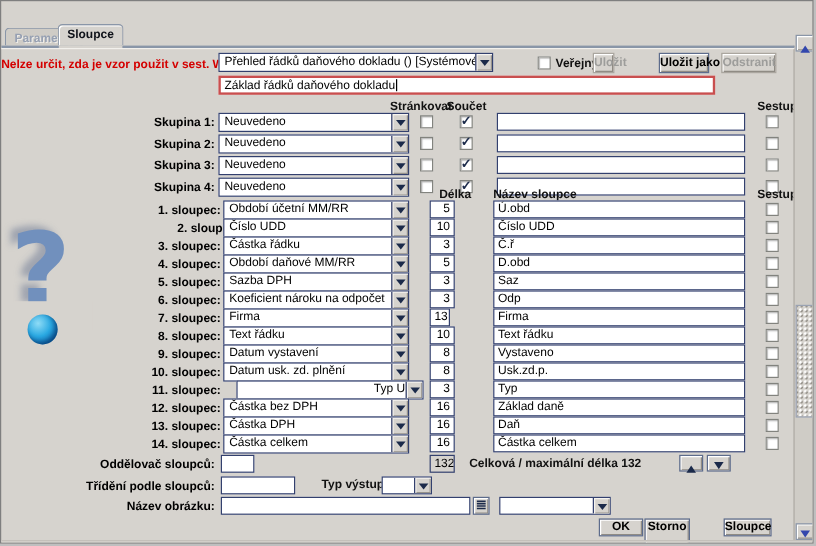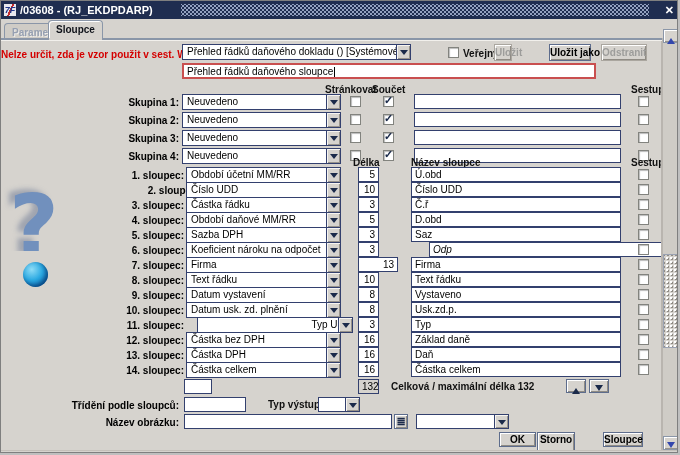--- a/index.html
+++ b/index.html
@@ -78,46 +78,40 @@
       background-image:radial-gradient(#ffffff 1px, transparent 1.2px), radial-gradient(#8f8b84 1px, transparent 1.2px);
       background-size:4px 4px; background-position:1px 1px, 2px 2px; }
 
   .bottom-strip { position:absolute; left:0; top:449px; width:678px; height:4px; background:#d6d3ce; border-top:1px solid #c4c0ba; }
 </style>
 </head>
 <body>
 
 <div class="window">
 
-  <div class="titlebar">
-    <span class="app-icon">7F</span>
-    <span class="title-text">/03608 - (RJ_EKDPDARP)</span>
-    <span class="bumps"></span>
-    <span class="close-x">✕</span>
-  </div>
 
   <div class="tabstrip">
     <div class="tab inactive">Parametry</div>
     <div class="tab active">Sloupce</div>
   </div>
   <div class="tabline"></div>
 
   <div class="lbl red-lbl" style="top:47px;">Nelze určit, zda je vzor použit v sest. WM.</div>
   <div class="combo" style="left:181px; top:43px; width:229px;">
     <span>Přehled řádků daňového dokladu  ()  [Systémové]</span>
     <span class="arrow-btn"></span>
   </div>
   <span class="checkbox" style="left:447px; top:46px;"></span>
   <div class="hdr" style="left:462px; top:47px;">Veřejný</div>
   <div class="btn disabled" style="left:493px; top:43px; width:18px;">Uložit</div>
   <div class="btn" style="left:548px; top:43px; width:42px;">Uložit jako</div>
   <div class="btn disabled" style="left:600px; top:43px; width:46px;">Odstranit</div>
 
   <div class="tfield" style="left:181px; top:62px; width:414px; height:16px; border:2px solid #c94f4f;">
-    <span>Přehled řádků daňového sloupce</span><span class="caret"></span>
+    <span>Základ řádků daňového dokladu</span><span class="caret"></span>
   </div>
 
   <div class="hdr" style="left:324px; top:83px;">Stránkovat</div>
   <div class="hdr" style="left:371px; top:83px;">Součet</div>
   <div class="hdr" style="left:413px; top:83px;margin-top:10px;">Název skupiny</div>
   <div class="hdr" style="left:630px; top:83px;">Sestupně</div>
 
   <div>
     <div class="lbl" style="top:95px;">Skupina 1:</div>
     <div class="combo" style="left:181px; top:93px; width:159px;">
@@ -152,21 +146,21 @@
     <div class="lbl" style="top:149px;">Skupina 4:</div>
     <div class="combo" style="left:181px; top:147px; width:159px;">
       <span>Neuvedeno</span><span class="arrow-btn"></span>
     </div>
     <span class="checkbox" style="left:349px; top:149px;"></span>
     <span class="checkbox checked" style="left:382px; top:149px;"></span>
     <div class="tfield" style="left:413px; top:147px; width:207px;"></div>
     <span class="checkbox" style="left:637px; top:149px;"></span>
   </div>
 
-  <div class="hdr" style="left:352px; top:156px;">Délka</div>
+  <div class="hdr" style="left:365px; top:156px;">Délka</div>
   <div class="hdr" style="left:410px; top:156px;">Název sloupce</div>
   <div class="hdr" style="left:630px; top:156px;">Sestupně</div>
 
   <div>
     <div class="lbl" style="left:2px; width:181px; top:168px;">1. sloupec:</div>
     <div class="combo" style="left:185px; top:166px; width:155px;"><span>Období účetní MM/RR</span><span class="arrow-btn"></span></div>
     <div class="tfield num" style="left:357px; top:166px; width:21px;">5</div>
     <div class="tfield" style="left:410px; top:166px; width:210px;">Ú.obd</div>
     <span class="checkbox" style="left:637px; top:168px;"></span>
   </div>
@@ -195,27 +189,27 @@
     <div class="lbl" style="left:2px; width:181px; top:228px;">5. sloupec:</div>
     <div class="combo" style="left:185px; top:226px; width:155px;"><span>Sazba DPH</span><span class="arrow-btn"></span></div>
     <div class="tfield num" style="left:357px; top:226px; width:21px;">3</div>
     <div class="tfield" style="left:410px; top:226px; width:210px;">Saz</div>
     <span class="checkbox" style="left:637px; top:228px;"></span>
   </div>
   <div>
     <div class="lbl" style="left:2px; width:181px; top:243px;">6. sloupec:</div>
     <div class="combo" style="left:185px; top:241px; width:155px;"><span>Koeficient nároku na odpočet</span><span class="arrow-btn"></span></div>
     <div class="tfield num" style="left:357px; top:241px; width:21px;">3</div>
-    <div class="tfield" style="left:428px; top:241px; width:238px;font-style:italic;">Odp</div>
+    <div class="tfield" style="left:410px; top:241px; width:210px;">Odp</div>
     <span class="checkbox" style="left:637px; top:243px;"></span>
   </div>
   <div>
     <div class="lbl" style="left:2px; width:181px; top:258px;">7. sloupec:</div>
     <div class="combo" style="left:185px; top:256px; width:155px;"><span>Firma</span><span class="arrow-btn"></span></div>
-    <div class="tfield num" style="left:357px; top:256px; width:40px;">13</div>
+    <div class="tfield num" style="left:357px; top:256px; width:17px;">13</div>
     <div class="tfield" style="left:410px; top:256px; width:210px;">Firma</div>
     <span class="checkbox" style="left:637px; top:258px;"></span>
   </div>
   <div>
     <div class="lbl" style="left:2px; width:181px; top:273px;">8. sloupec:</div>
     <div class="combo" style="left:185px; top:271px; width:155px;"><span>Text řádku</span><span class="arrow-btn"></span></div>
     <div class="tfield num" style="left:357px; top:271px; width:21px;">10</div>
     <div class="tfield" style="left:410px; top:271px; width:210px;">Text řádku</div>
     <span class="checkbox" style="left:637px; top:273px;"></span>
   </div>
@@ -255,20 +249,21 @@
     <span class="checkbox" style="left:637px; top:348px;"></span>
   </div>
   <div>
     <div class="lbl" style="left:2px; width:181px; top:363px;">14. sloupec:</div>
     <div class="combo" style="left:185px; top:361px; width:155px;"><span>Částka celkem</span><span class="arrow-btn"></span></div>
     <div class="tfield num" style="left:357px; top:361px; width:21px;">16</div>
     <div class="tfield" style="left:410px; top:361px; width:210px;">Částka celkem</div>
     <span class="checkbox" style="left:637px; top:363px;"></span>
   </div>
 
+  <div class="lbl" style="top:380px;">Oddělovač sloupců:</div>
   <div class="tfield" style="left:183px; top:378px; width:28px;"></div>
   <div class="tfield disabled" style="left:357px; top:378px; width:21px;">132</div>
   <div class="hdr" style="left:390px; top:380px;">Celková / maximální délka 132</div>
   <span class="spin-btn up" style="left:565px; top:378px;"></span>
   <span class="spin-btn down" style="left:588px; top:378px;"></span>
 
   <div class="lbl" style="top:398px;">Třídění podle sloupců:</div>
   <div class="tfield" style="left:183px; top:396px; width:62px;"></div>
   <div class="hdr" style="left:267px; top:398px;">Typ výstupu:</div>
   <div class="combo" style="left:317px; top:396px; width:42px; height:15px;">

